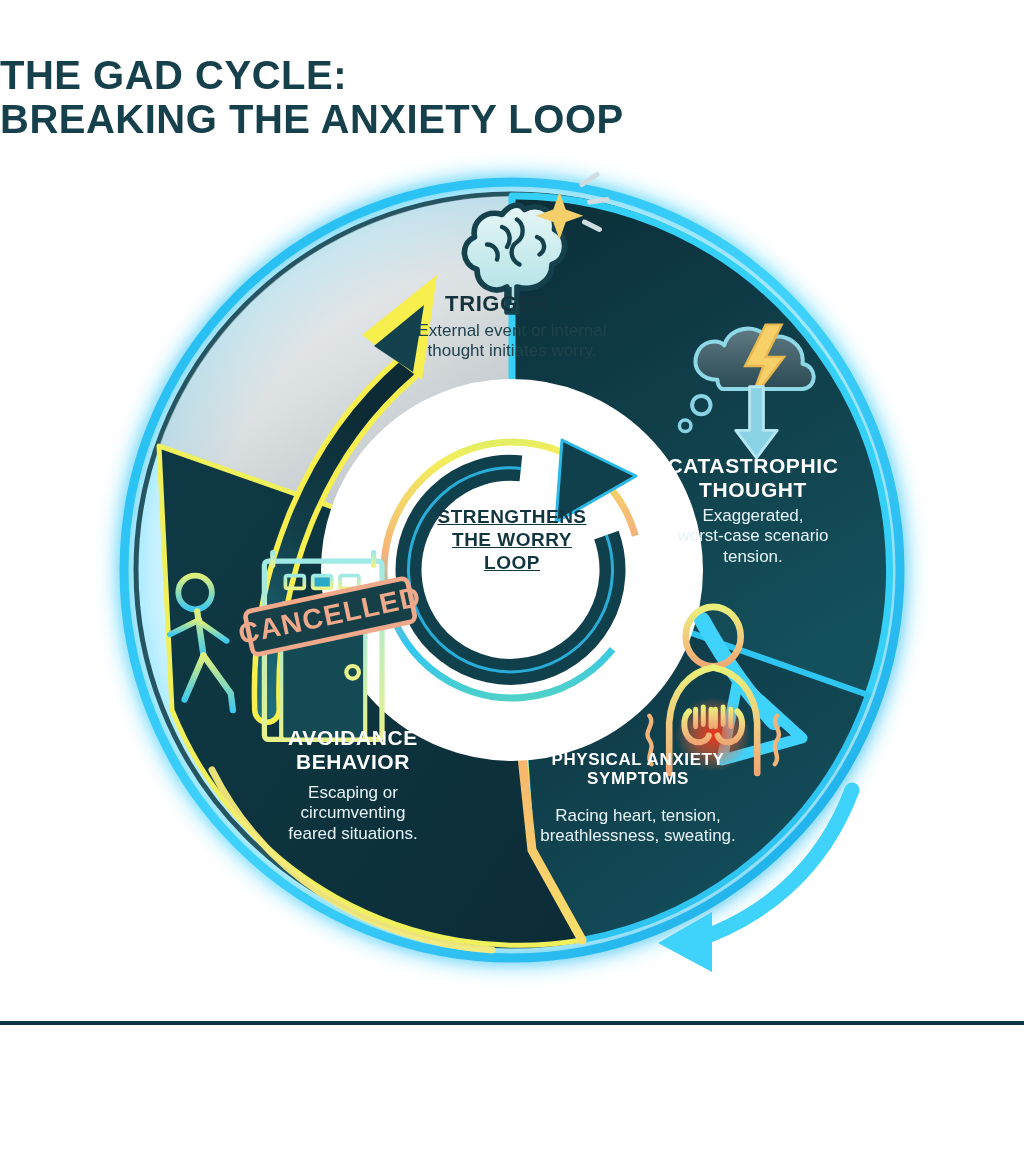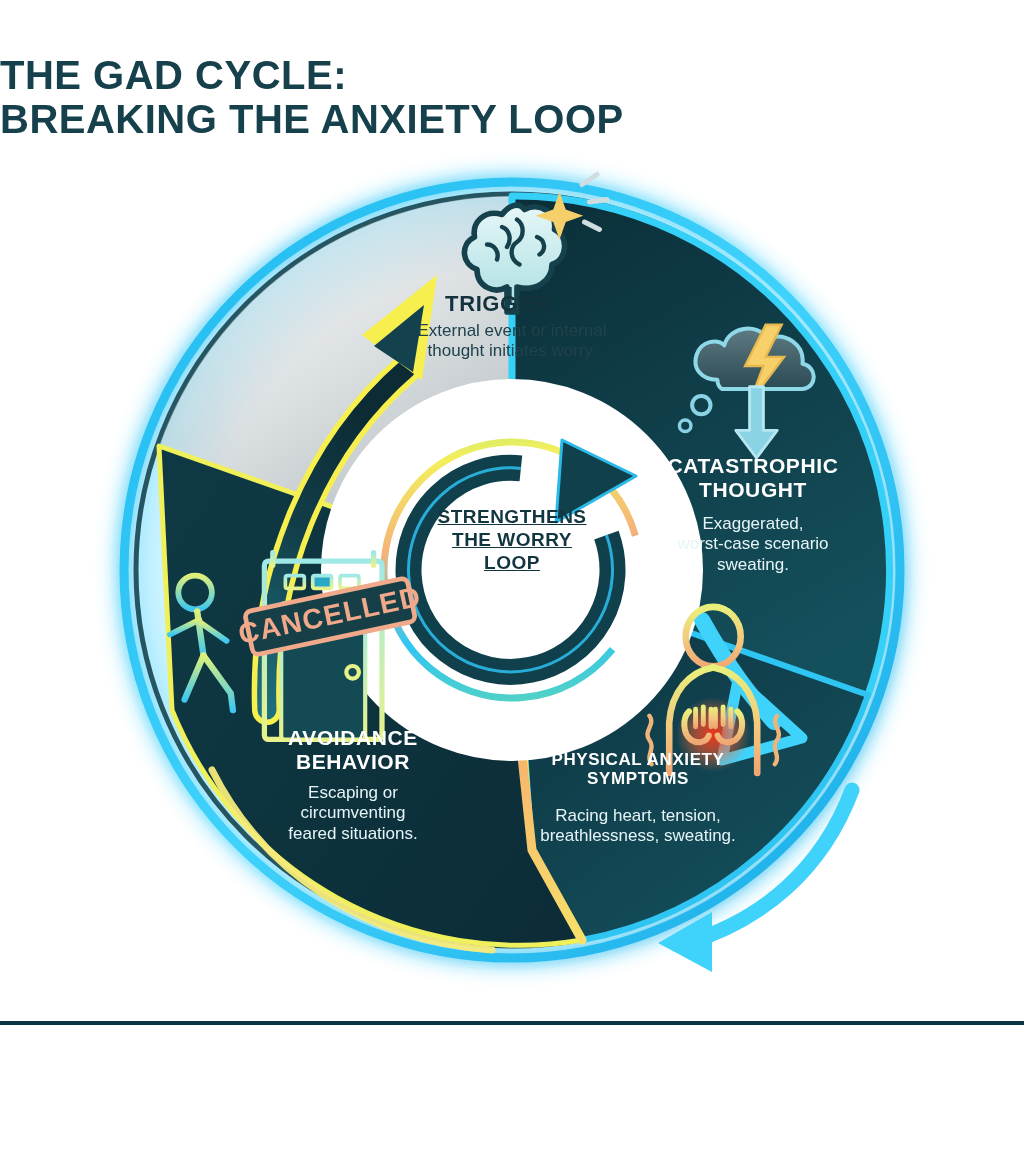--- a/index.html
+++ b/index.html
@@ -45,21 +45,21 @@
 
   
   #trigger-text{ left:318px; top:142px; width:264px; }
   #trigger-text .node-title{ font-size:22px; color:#14323c; }
   #trigger-text .node-desc{ font-size:17px; color:#21424c; margin-top:4px; }
   .arrow-glyph{ font-size:22px; }
 
   
   #cata-text{ left:572px; top:280px; width:238px; }
   #cata-text .node-title{ font-size:21px; color:#ffffff;margin-top:24px; }
-  #cata-text .node-desc{ font-size:17px; color:#e6f4f7; margin-top:13px; }
+  #cata-text .node-desc{ font-size:17px; color:#e6f4f7; margin-top:5px; }
 
   
   #phys-text{ left:436px; top:600px; width:280px; }
   #phys-text .node-title{ font-size:17px; color:#ffffff; }
   #phys-text .node-desc{ font-size:17px; color:#e6f4f7; margin-top:18px; }
 
   
   #avoid-text{ left:172px; top:576px; width:238px; }
   #avoid-text .node-title{ font-size:21px; color:#ffffff; }
   #avoid-text .node-desc{ font-size:17px; color:#e6f4f7; margin-top:10px; }
@@ -308,21 +308,21 @@
   </div>
 
   <div class="node-text" id="cata-text">
     <div class="node-title">
       <span>CATASTROPHIC</span><br>
       <span>THOUGHT</span>
     </div>
     <div class="node-desc">
       <span>Exaggerated,</span><br>
       <span>worst-case scenario</span><br>
-      <span>sweating.</span>
+      <span>tension.</span>
     </div>
   </div>
 
   <div class="node-text" id="phys-text">
     <div class="node-title">
       <span>PHYSICAL ANXIETY</span><br>
       <span>SYMPTOMS</span>
     </div>
     <div class="node-desc">
       <span>Racing heart, tension,</span><br>

